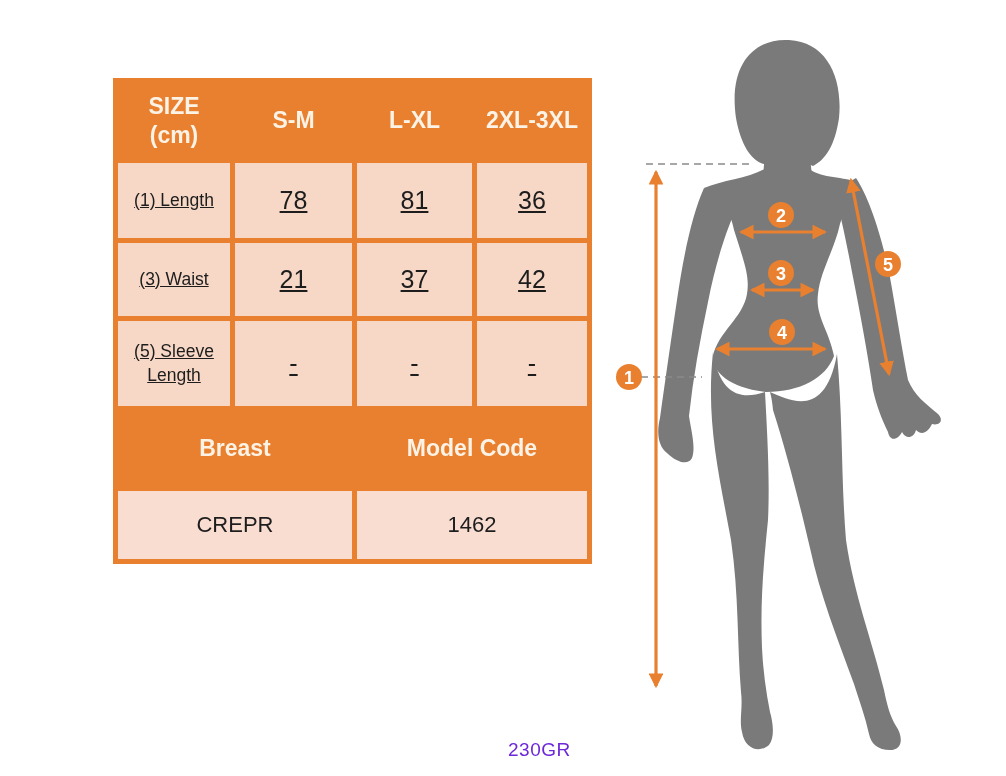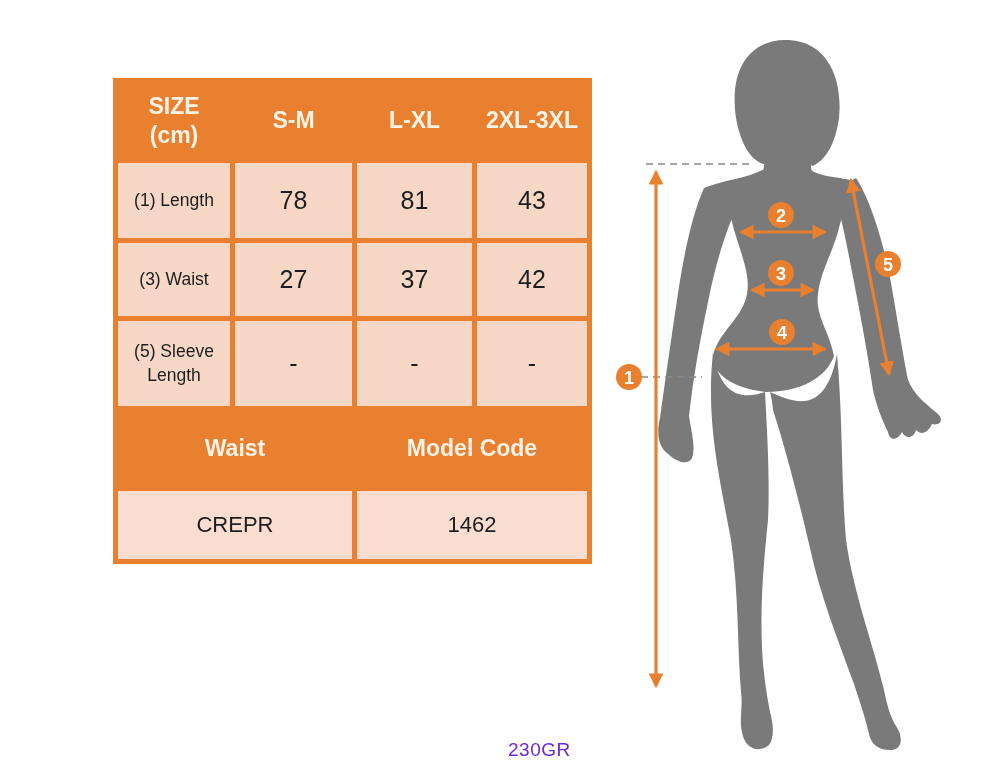--- a/index.html
+++ b/index.html
@@ -21,21 +21,21 @@
     background:#E8802F;color:#FCF3E6;
     font-weight:bold;font-size:23px;line-height:1.25;
     white-space:pre-line;
   }
   .size-table td.lbl{
     font-size:17.5px;line-height:1.35;white-space:pre-line;
   }
   .size-table td.val{
     font-size:25px;
   }
-  .size-table tr.row-dark td{background:#F7D8C6;}
+  .size-table tr.row-dark td{background:#F7D8C6;text-decoration:underline;}
   .size-table tr.row-light td{background:#FDECE3;}
   .size-table tr.row-hdr td{background:#E8802F;}
   .size-table tr.row-foot td{background:#F9DDD1;font-size:22px;}
   
   .weight-note{
     position:absolute;left:508px;top:739px;
     font-size:19px;color:#6d28d9;letter-spacing:.5px;
   }
   
   .figure-svg{position:absolute;left:0;top:0;}
@@ -140,37 +140,37 @@
         <td class="hcell">SIZE
 (cm)</td>
         <td class="hcell">S-M</td>
         <td class="hcell">L-XL</td>
         <td class="hcell">2XL-3XL</td>
       </tr>
       <tr class="row-dark" style="height:80px">
         <td class="lbl">(1) Length</td>
         <td class="val">78</td>
         <td class="val">81</td>
-        <td class="val">43</td>
+        <td class="val">36</td>
       </tr>
       <tr class="row-dark" style="height:78px">
         <td class="lbl">(3) Waist</td>
-        <td class="val">27</td>
+        <td class="val">21</td>
         <td class="val">37</td>
         <td class="val">42</td>
       </tr>
       <tr class="row-dark" style="height:90px">
         <td class="lbl">(5) Sleeve
 Length</td>
         <td class="val">-</td>
         <td class="val">-</td>
         <td class="val">-</td>
       </tr>
       <tr class="row-hdr" style="height:80px">
-        <td class="hcell" colspan="2">Waist</td>
+        <td class="hcell" colspan="2">Breast</td>
         <td class="hcell" colspan="2">Model Code</td>
       </tr>
       <tr class="row-foot" style="height:73px">
         <td class="val" colspan="2">CREPR</td>
         <td class="val" colspan="2">1462</td>
       </tr>
     </tbody>
   </table>
 
   <div class="weight-note">230GR</div>

